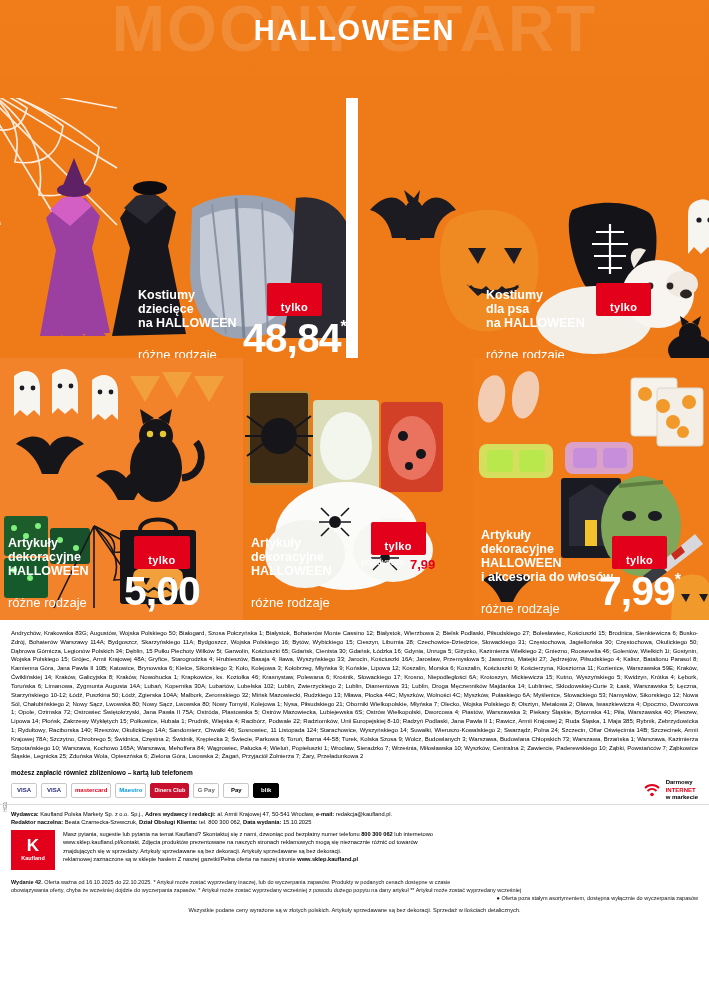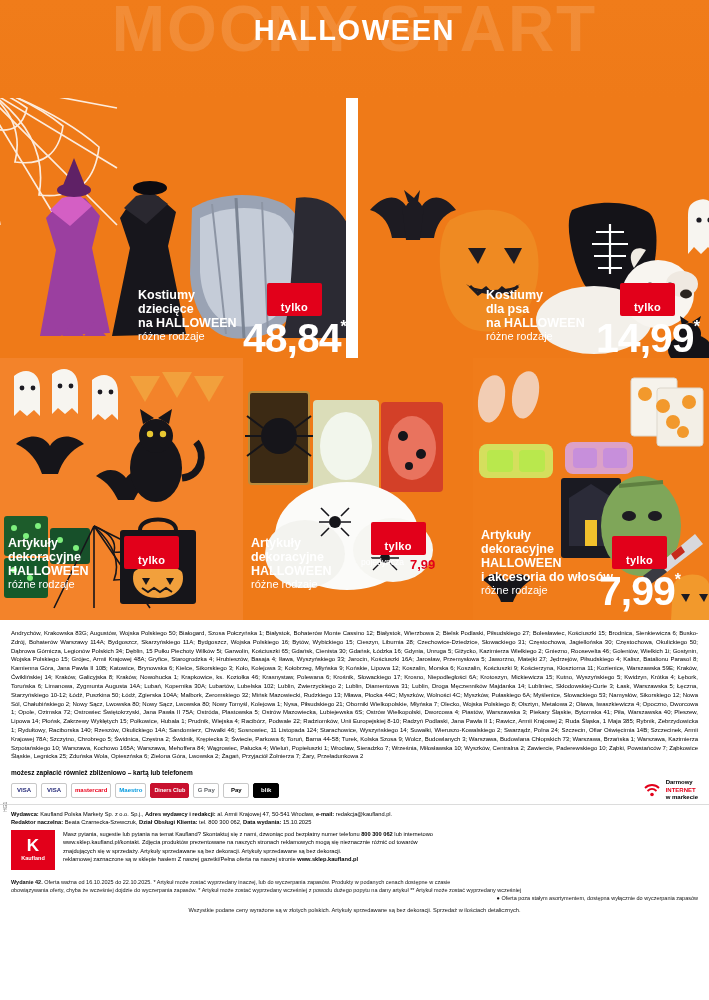--- a/index.html
+++ b/index.html
@@ -57,21 +57,21 @@
   .p-deco3 { width: 236px; background:#f07c1a; }
 
   .panel-label {
     position:absolute;
     color:#fff;
     font-weight:bold;
     line-height:1.12;
     z-index: 6;
   }
   .panel-label .big { font-size: 12.5px; display:block; }
-  .panel-label .sub { font-size: 11px; font-weight: normal; display:block; margin-top:0;}
+  .panel-label .sub { font-size: 13px; font-weight: normal; display:block; margin-top:18px;}
 
   .pricebox { position:absolute; z-index:7; }
   .tylko {
     background:#e2001a;
     color:#fff;
     font-size: 11px;
     font-weight:bold;
     padding: 18px 14px 3px 14px;
     display:inline-block;
     border-radius: 2px;
@@ -276,23 +276,20 @@
           </g>
         </svg>
         <div class="panel-label" style="left:488px; top:190px; left:128px;">
           <span class="big">Kostiumy</span>
           <span class="big">dla psa</span>
           <span class="big">na HALLOWEEN</span>
           <span class="sub">różne rodzaje</span>
         </div>
         <div class="pricebox" style="left:238px; top:185px; text-align:center;">
           <div class="tylko">tylko</div>
-          <div style="margin-top:3px;">
-            <span class="price">14,99</span><span class="price" style="font-size:16px;vertical-align:top;">*</span>
-          </div>
         </div>
       </div>
     </div>
 
     <div class="row2">
 
       <div class="panel p-deco1">
         <svg viewBox="0 0 243 262" width="243" height="262" style="position:absolute;top:0;left:0">
 
           <g fill="#f7f5f0">
@@ -362,20 +359,23 @@
           </g>
         </svg>
         <div class="panel-label" style="left:8px; top:178px;">
           <span class="big">Artykuły</span>
           <span class="big">dekoracyjne</span>
           <span class="big">HALLOWEEN</span>
           <span class="sub">różne rodzaje</span>
         </div>
         <div class="pricebox" style="left:124px; top:178px; text-align:center;">
           <div class="tylko">tylko</div>
+          <div style="margin-top:3px;">
+            <span class="price">5,00</span>
+          </div>
         </div>
       </div>
 
       <div class="panel p-deco2">
         <svg viewBox="0 0 230 262" width="230" height="262" style="position:absolute;top:0;left:0">
 
           <rect x="6" y="34" width="60" height="92" rx="3" fill="#3c2a14" stroke="#b88c3d" stroke-width="2"></rect>
           <circle cx="36" cy="78" r="18" fill="#16151a"></circle>
           <g stroke="#16151a" stroke-width="2">
             <path d="M20,70 L4,58 M20,78 L2,78 M20,86 L4,98 M52,70 L68,58 M52,78 L70,78 M52,86 L68,98"></path>

